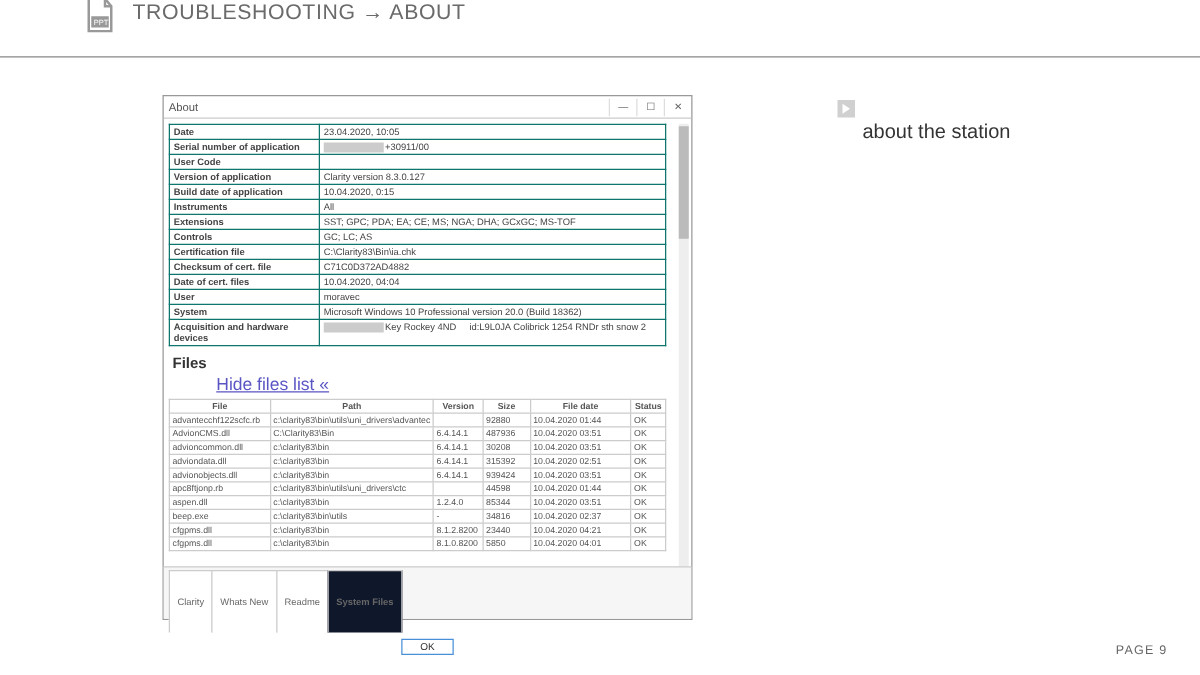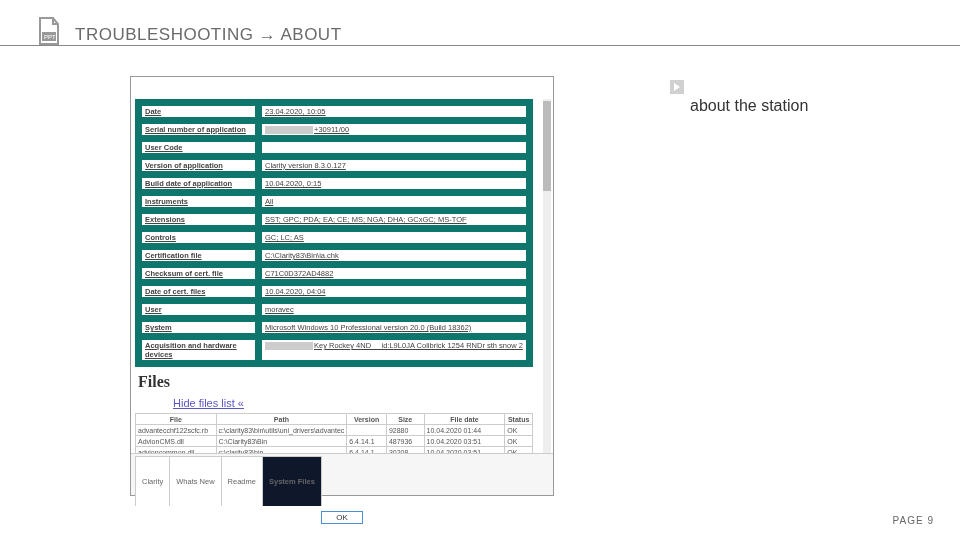--- a/index.html
+++ b/index.html
@@ -7,23 +7,23 @@
     margin: 0;
     width: 960px;
     height: 540px;
     font-family: Arial, sans-serif;
     background: #fff;
     position: relative;
     color: #333;
   }
   .header {
     display: flex;
-    align-items: flex-end;
+    align-items: flex-start;
     height: 46px;
-    padding-left: 37px;
+    padding-left: 68px;
     border-bottom: 1px solid #888;
   }
   .ppt-icon {
     width: 24px;
     height: 28px;
     position: relative;
     margin-right: 14px;
     margin-top:-2px;
   }
   .ppt-icon svg { width: 100%; height: 100%; }
@@ -87,48 +87,46 @@
   }
 
   table.info {
     width: 398px;
     border-collapse: collapse;
     font-size: 7.5px;
     color:#444;
     margin-bottom:2px;
   }
   table.info td {
-    border: 7px solid #0f766e;
+    border: 1px solid #0f766e;
     padding: 1px 3px;
     height: 12px;
     vertical-align: top;
-    text-decoration: underline;
   }
   table.info td.k {
     width: 120px;
     font-weight: bold;
   }
   .redact{
     display:inline-block;
     width:48px;height:8px;
     background:#ccc;
     vertical-align:middle;
     margin-right:1px;
   }
 
   .section-h {
-    font-size: 16px;
+    font-size: 12px;
     font-weight: bold;
     margin: 6px 0 2px 3px;
-    font-family: Liberation Serif, serif;
   }
   .link {
     color: #5a55c4;
     text-decoration: underline;
-    font-size: 11px;
+    font-size: 14px;
     margin: 0 0 4px 3px;
     display: inline-block;
     padding-left: 35px;
   }
 
   table.files {
     width: 398px;
     border-collapse: collapse;
     font-size: 7px;
     color:#555;
@@ -229,20 +227,27 @@
         <rect x="5" y="15" width="14" height="9" fill="#999"></rect>
         <text x="7" y="22" font-size="6" fill="#fff" font-family="Arial">PPT</text>
       </svg>
   </div>
   <div class="breadcrumb">TROUBLESHOOTING → ABOUT</div>
 </div>
 
 <div class="content">
 
   <div class="about-window">
+    <div class="titlebar">
+      <span>About</span>
+      <span class="spacer"></span>
+      <span class="wbtn">—</span>
+      <span class="wbtn">☐</span>
+      <span class="wbtn">✕</span>
+    </div>
 
     <div class="inner">
       <table class="info">
           <tbody id="info-body">
             <tr>
               <td class="k">Date</td>
               <td>23.04.2020, 10:05</td>
             </tr>
             <tr>
               <td class="k">Serial number of application</td>

